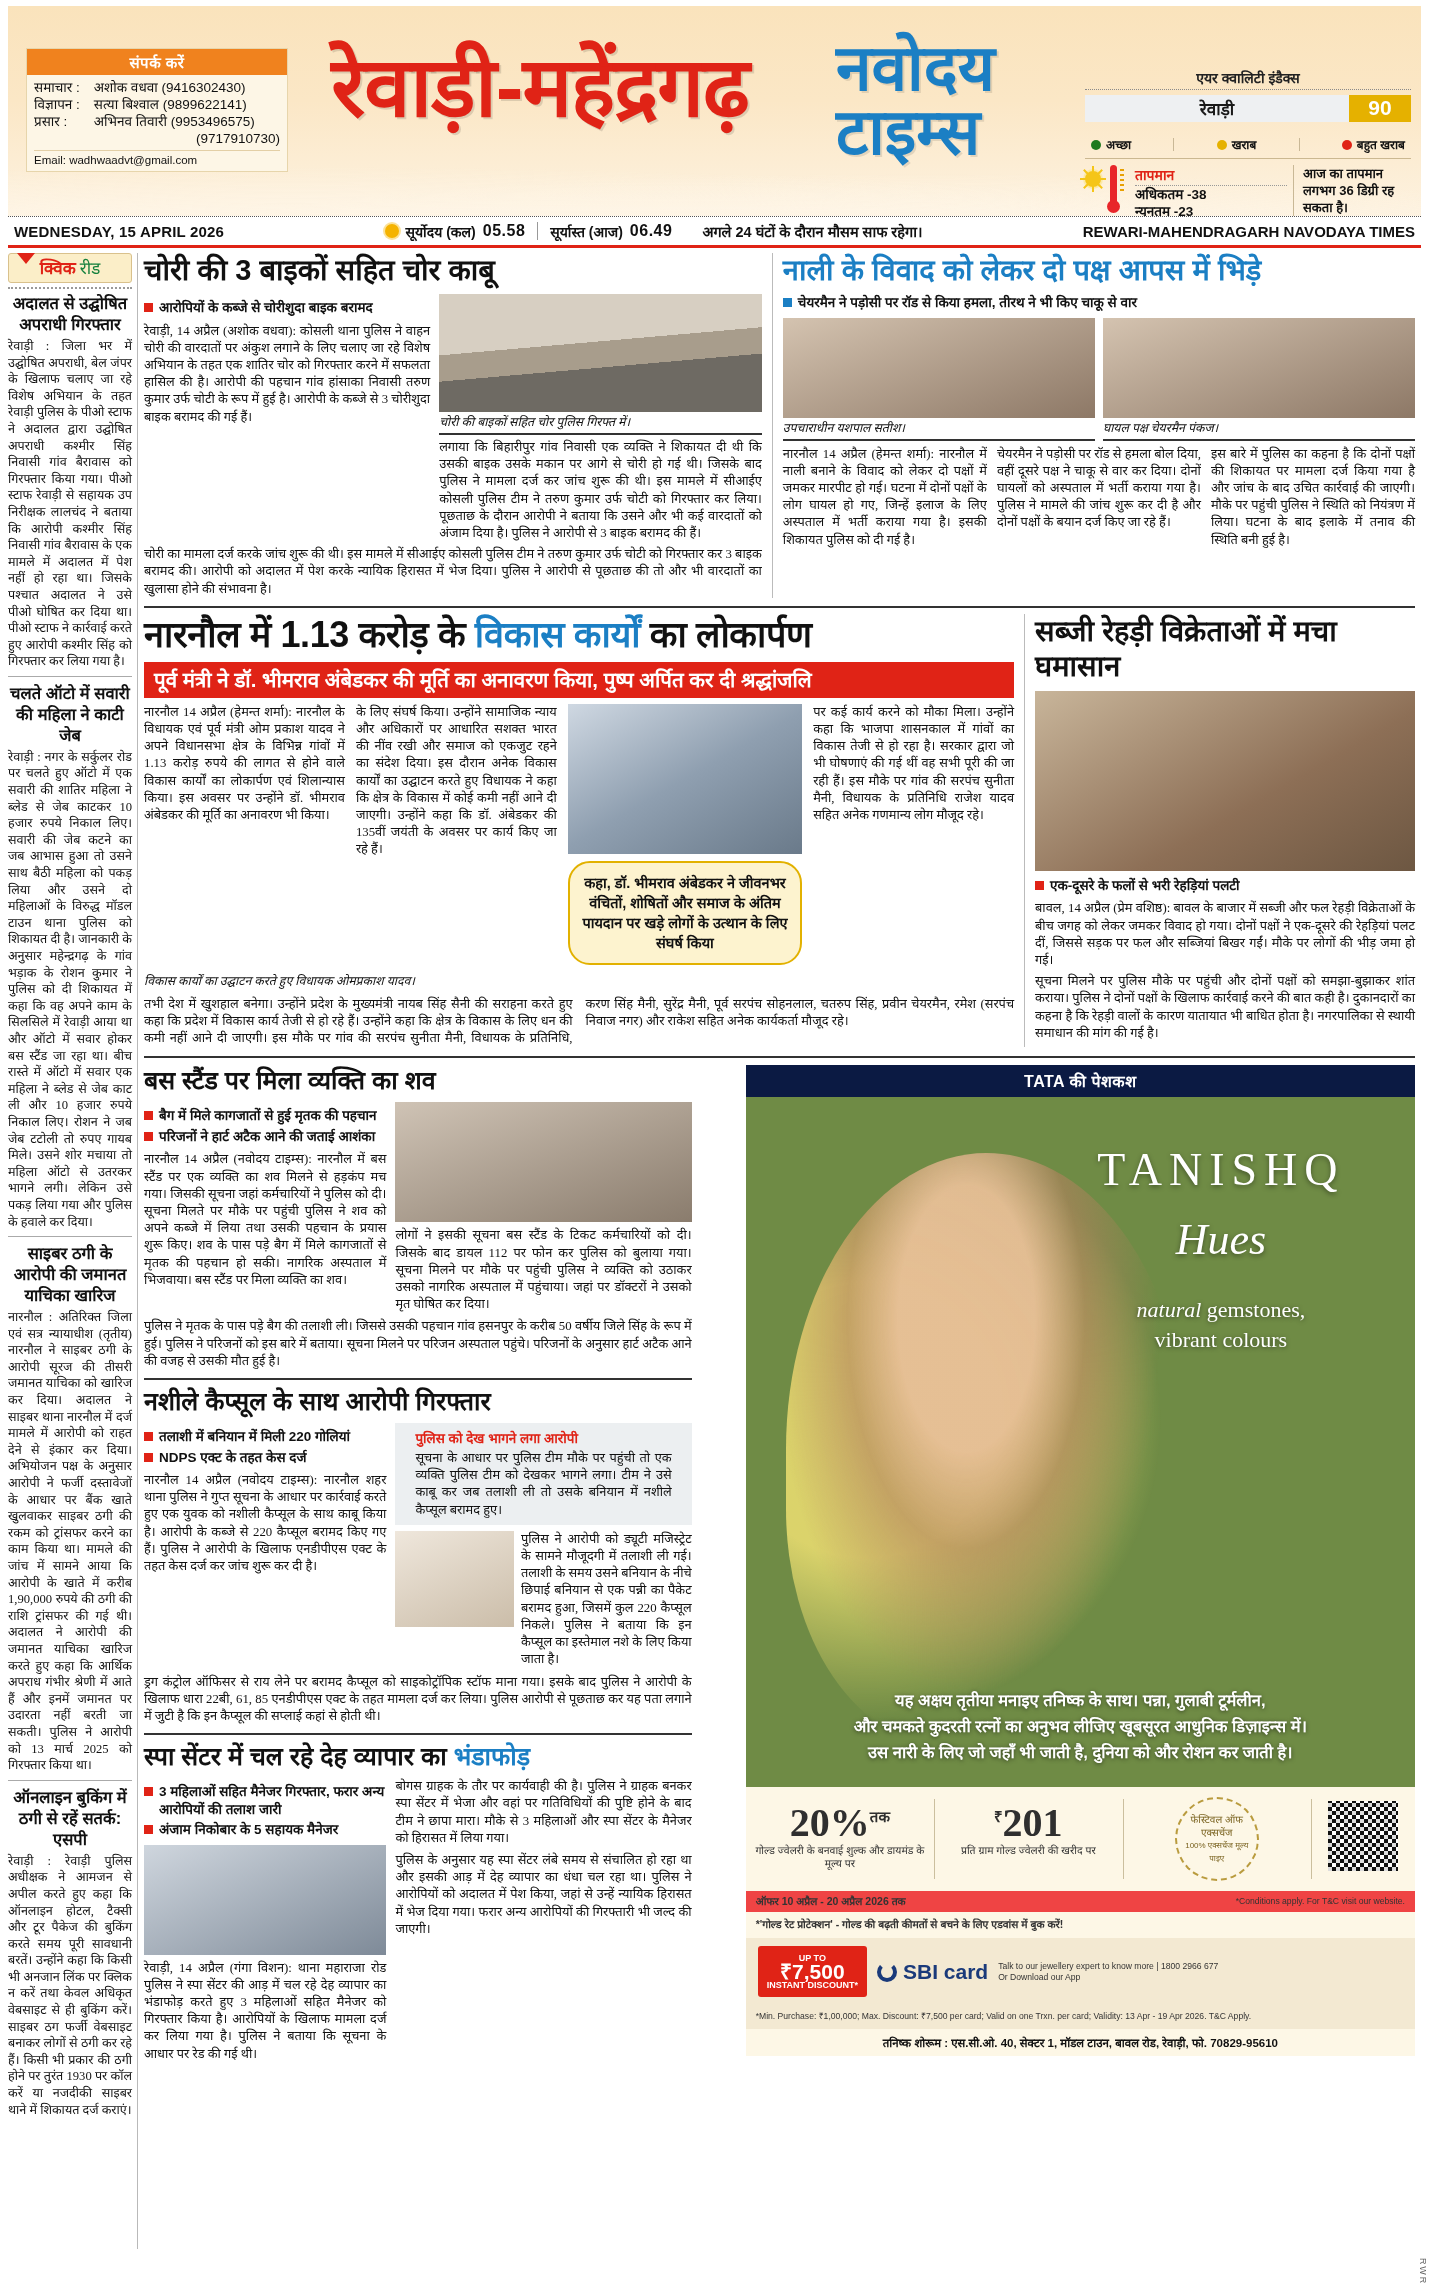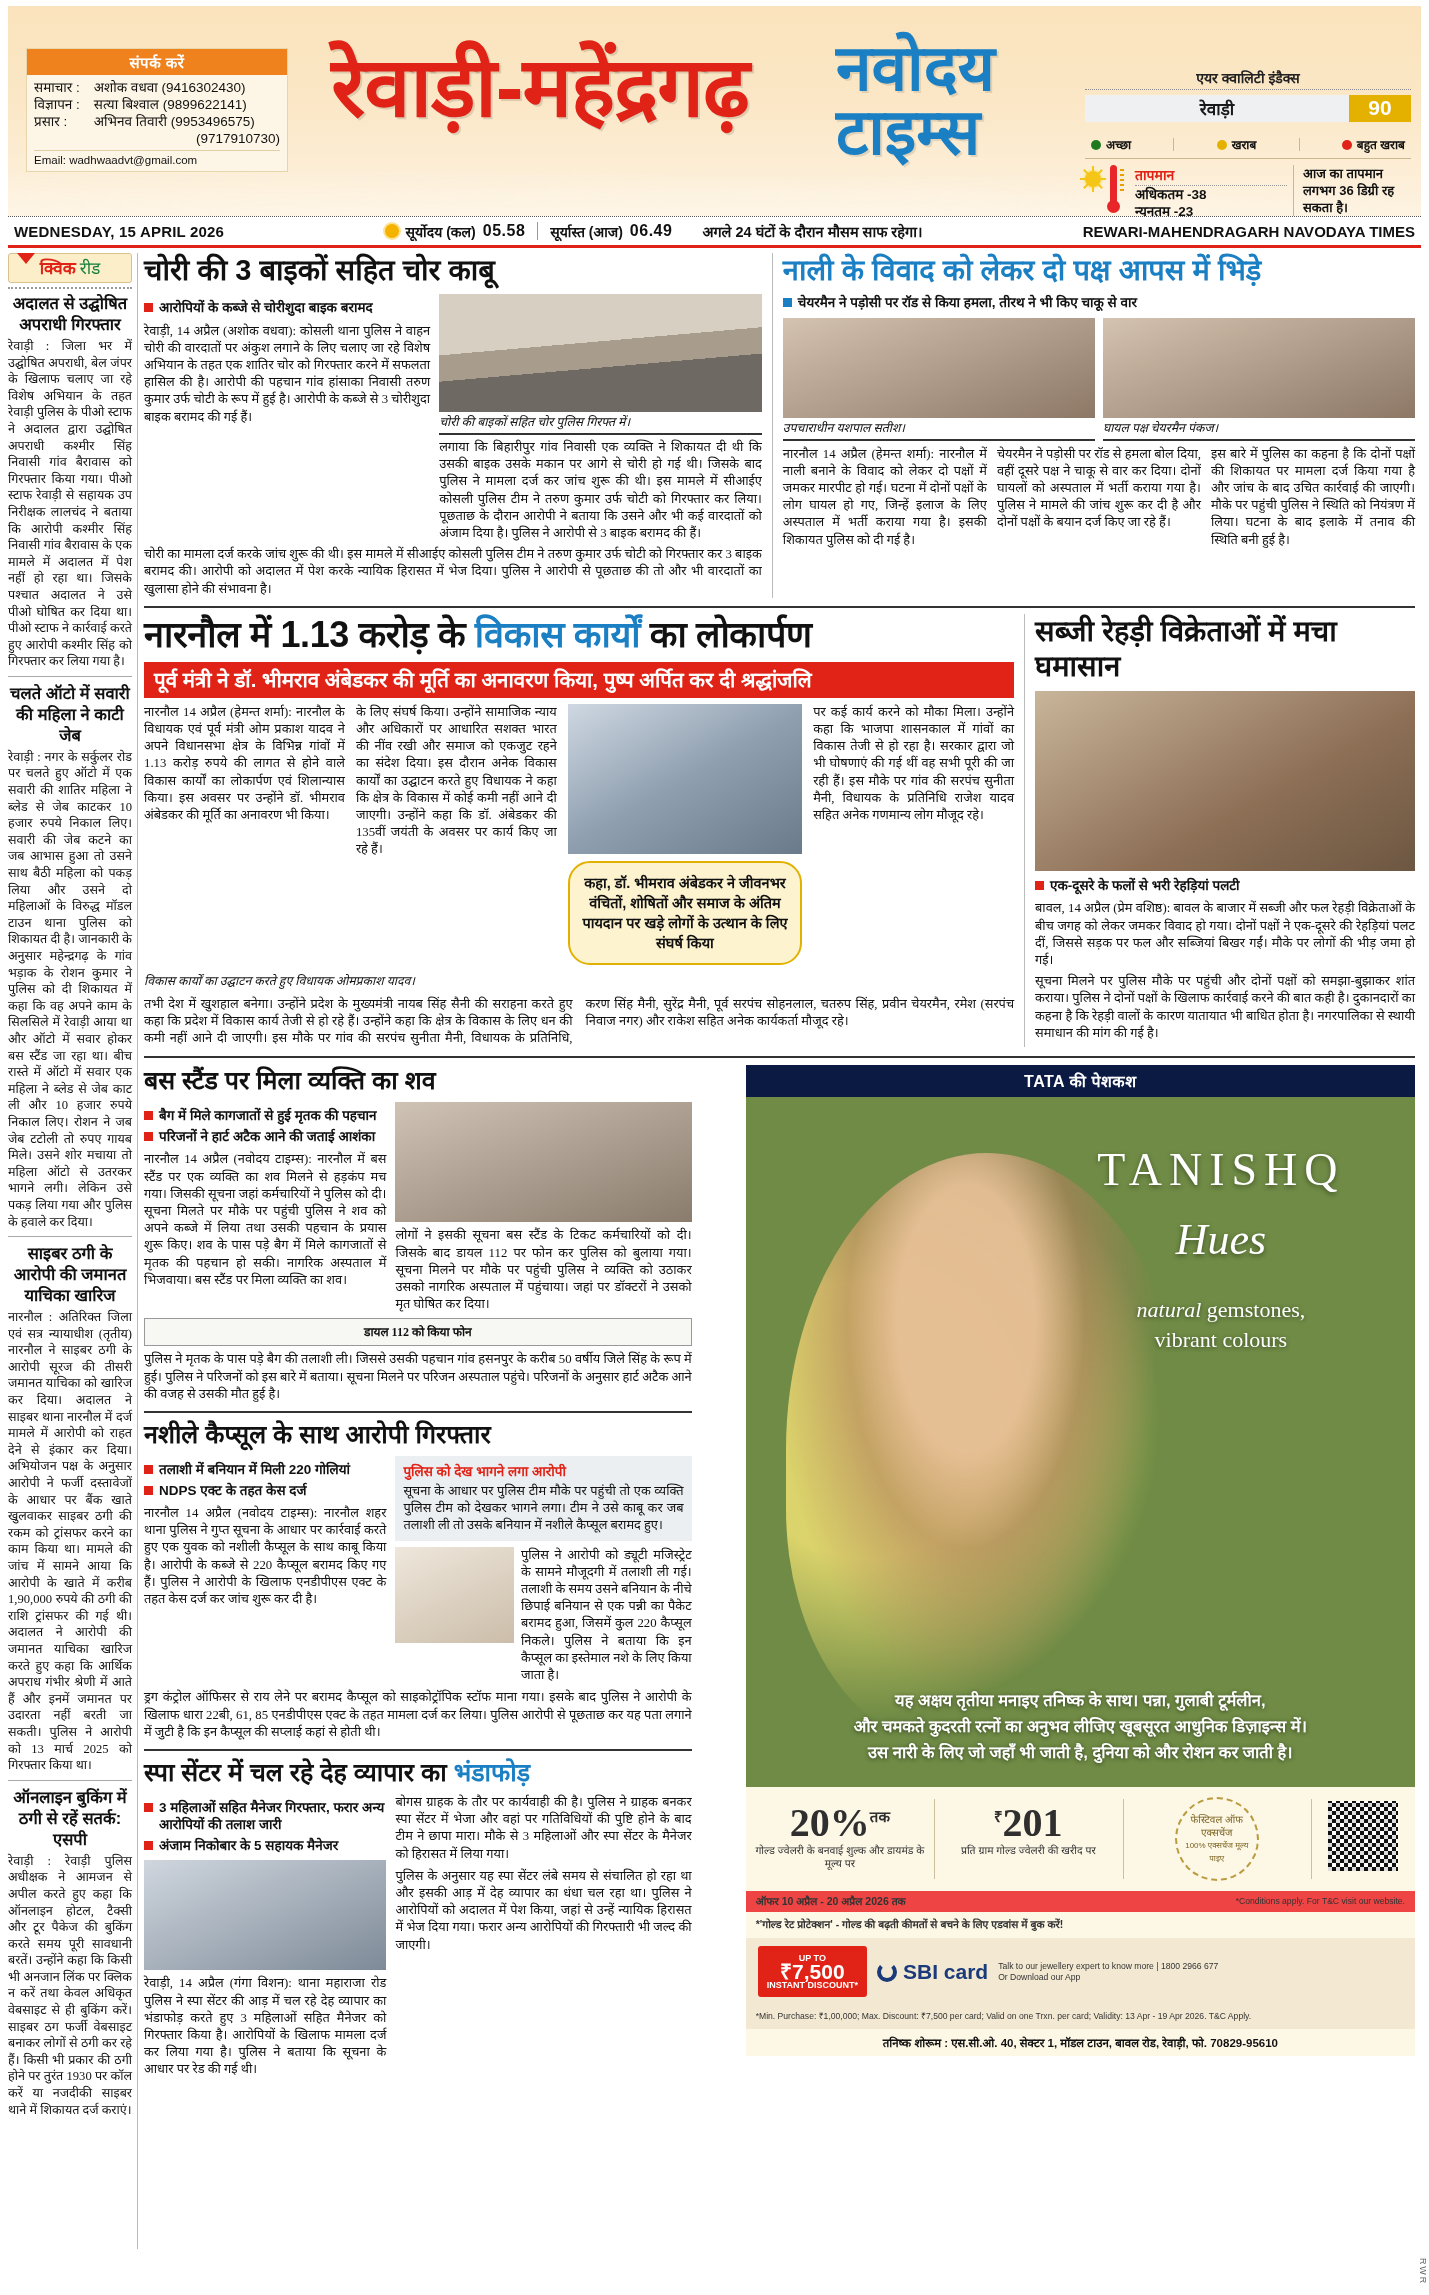--- a/index.html
+++ b/index.html
@@ -290,21 +290,21 @@
   }
   .fineprint{ font-family:"Liberation Sans", sans-serif; font-size:8.6px; line-height:11px; color:#333;}
   .footer-addr{
     background:#fdf7e6; font-family:"Liberation Sans", sans-serif; font-size:11.5px;
     font-weight:bold; text-align:center; padding:6px 4px; color:#111;
   }
   .side-code{
     position:absolute; right:1px; bottom:10px; writing-mode:vertical-rl;
     font-family:"Liberation Sans", sans-serif; font-size:9px; color:#666; letter-spacing:2px;
   }
-  .grey-box{ background:#eceff1; padding:6px 8px; }
+  .grey-box{ background:#eceff1; padding:6px 20px; }
   .hl-box{
     border:1px solid #999; padding:5px 7px; font-size:12px; line-height:16px;
     background:#f7f7f3;
   }
 </style>
 </head>
 <body>
 
 <div class="page">
 
@@ -549,21 +549,20 @@
                     <span>परिजनों ने हार्ट अटैक आने की जताई आशंका</span>
                   </div>
                 </div>
                 <div class="body-txt">नारनौल 14 अप्रैल (नवोदय टाइम्स): नारनौल में बस स्टैंड पर एक व्यक्ति का शव मिलने से हड़कंप मच गया। जिसकी सूचना जहां कर्मचारियों ने पुलिस को दी। सूचना मिलते पर मौके पर पहुंची पुलिस ने शव को अपने कब्जे में लिया तथा उसकी पहचान के प्रयास शुरू किए। शव के पास पड़े बैग में मिले कागजातों से मृतक की पहचान हो सकी। नागरिक अस्पताल में भिजवाया। बस स्टैंड पर मिला व्यक्ति का शव।</div>
               </div>
               <div style="width:55%;">
                 <div class="photo feet" style="height:120px;"></div>
                 <div class="body-txt" style="margin-top:5px;">लोगों ने इसकी सूचना बस स्टैंड के टिकट कर्मचारियों को दी। जिसके बाद डायल 112 पर फोन कर पुलिस को बुलाया गया। सूचना मिलने पर मौके पर पहुंची पुलिस ने व्यक्ति को उठाकर उसको नागरिक अस्पताल में पहुंचाया। जहां पर डॉक्टरों ने उसको मृत घोषित कर दिया।</div>
               </div>
             </div>
-            <div class="hl-box" style="margin-top:5px; text-align:center; font-weight:bold;">डायल 112 को किया फोन</div>
             <div class="body-txt" style="margin-top:5px;">पुलिस ने मृतक के पास पड़े बैग की तलाशी ली। जिससे उसकी पहचान गांव हसनपुर के करीब 50 वर्षीय जिले सिंह के रूप में हुई। पुलिस ने परिजनों को इस बारे में बताया। सूचना मिलने पर परिजन अस्पताल पहुंचे। परिजनों के अनुसार हार्ट अटैक आने की वजह से उसकी मौत हुई है।</div>
           </div>
 
           <div class="hr-thin" style="border-top:2px solid #333; margin:8px 0 6px 0;"></div>
 
           <div>
             <div class="hl-md">नशीले कैप्सूल के साथ आरोपी गिरफ्तार</div>
             <div style="display:flex; gap:9px; margin-top:6px;">
               <div style="width:45%;">
                 <div class="bullets">

